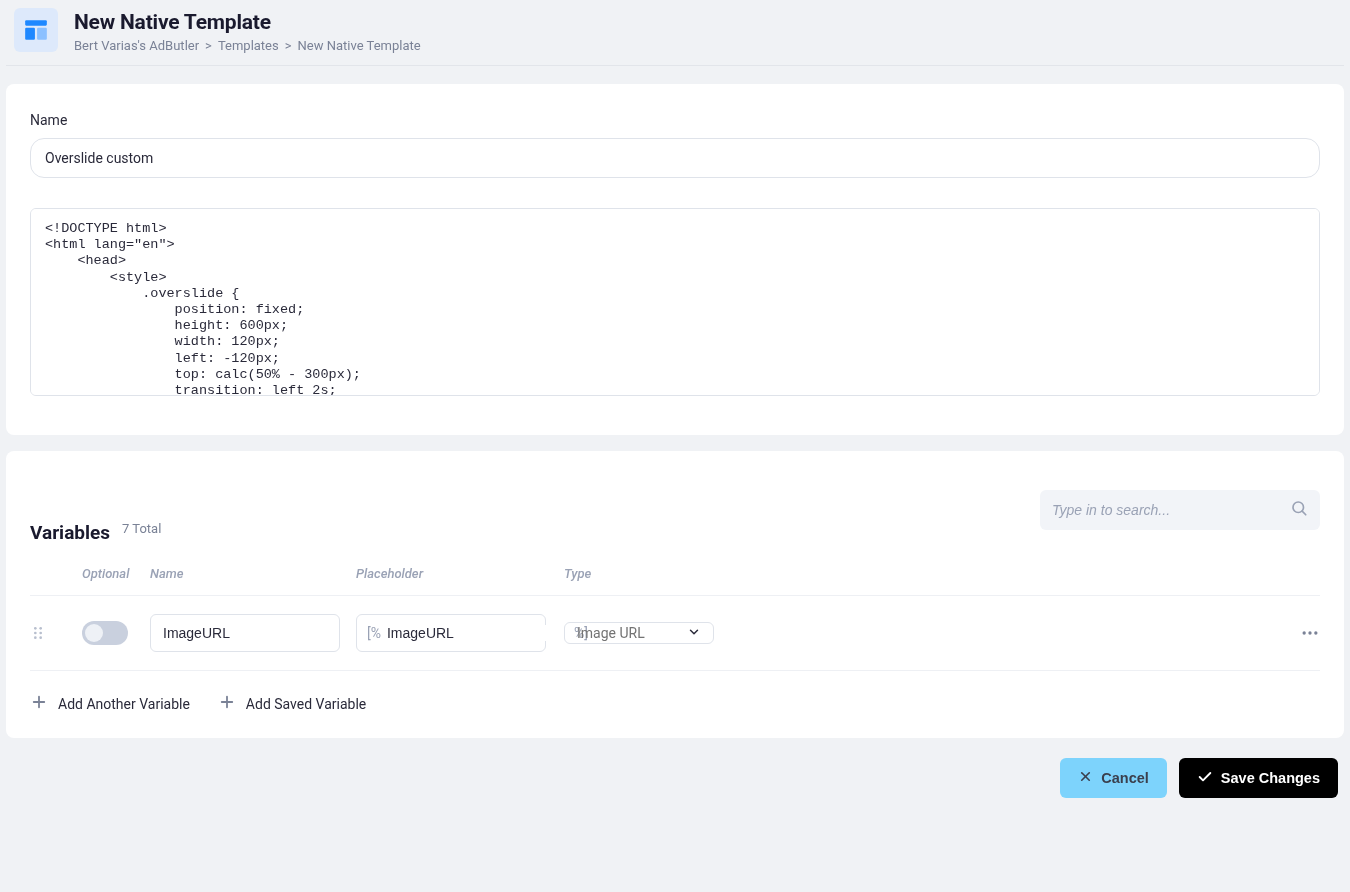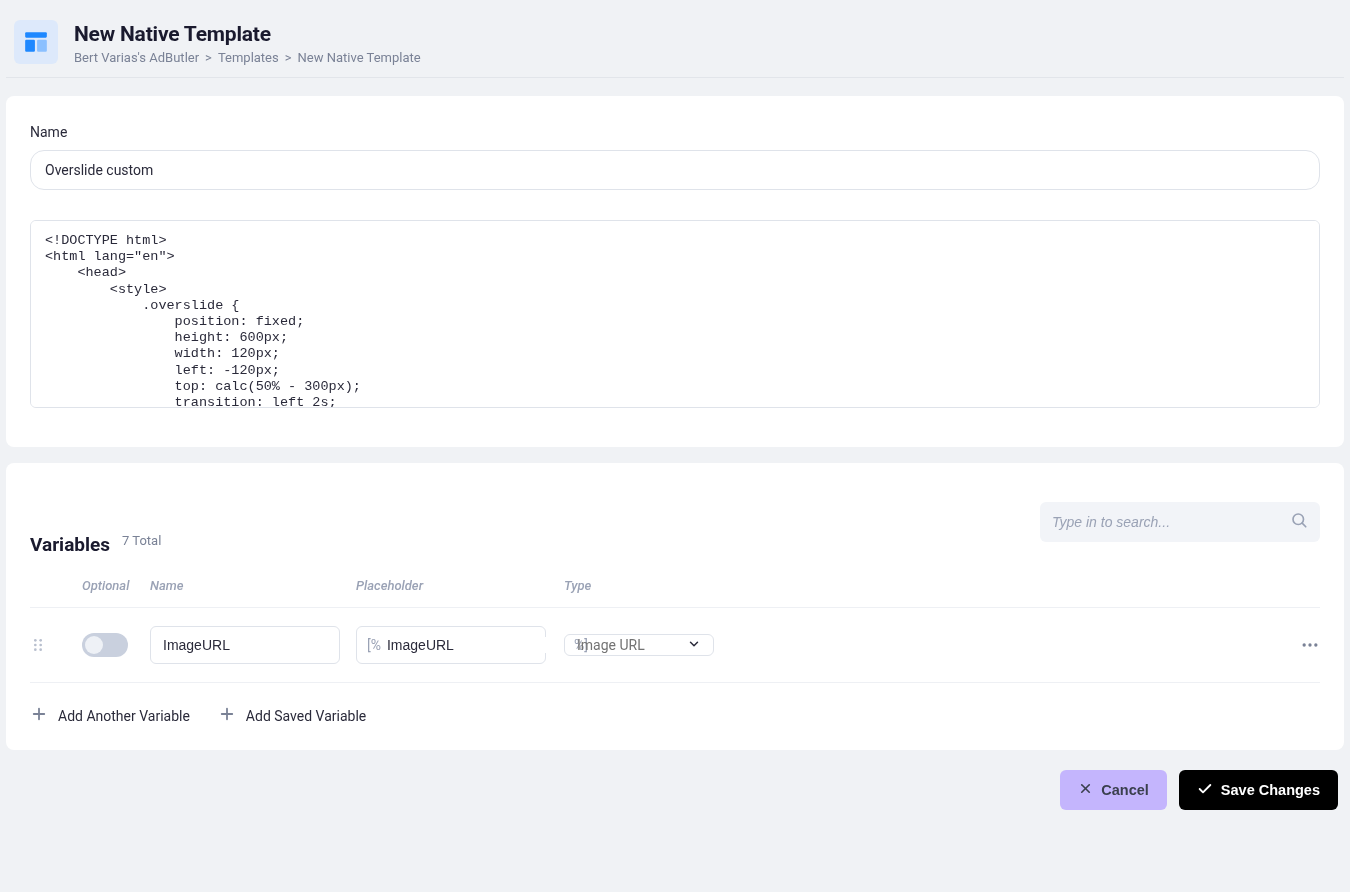--- a/index.html
+++ b/index.html
@@ -6,21 +6,21 @@
   body {
     font-family: -apple-system, BlinkMacSystemFont, "Segoe UI", Roboto, Helvetica, Arial, sans-serif;
     background: #f0f2f5;
     color: #1a1a2e;
     font-size: 14px;
     width: 1350px;
     height: 892px;
     overflow: hidden;
   }
   .page {
-    padding: 12px 6px;
+    padding: 0 6px;
   }
   .header {
     display: flex;
     align-items: flex-start;
     padding: 8px 8px 12px 8px;
     border-bottom: 1px solid #e2e5ea;
     gap: 16px;
   }
   .header-icon {
     width: 44px;
@@ -259,21 +259,21 @@
     padding: 0 18px;
     display: flex;
     align-items: center;
     gap: 8px;
     font-size: 14.5px;
     font-weight: 600;
     cursor: pointer;
     border: none;
   }
   .btn-secondary {
-    background: #c4b5fd;
+    background: #7dd3fc;
     color: #3a3f4d;
   }
   .btn-primary {
     background: #000000;
     color: #fff;
   }
 </style>
 </head>
 <body>
 

